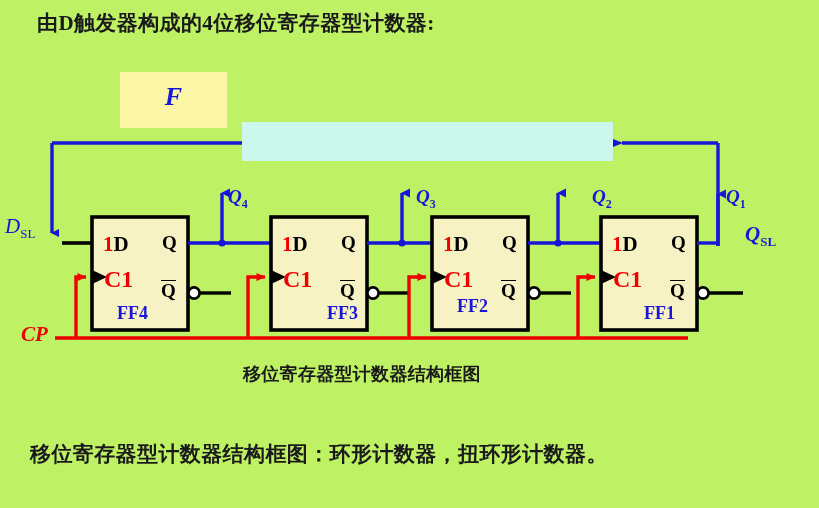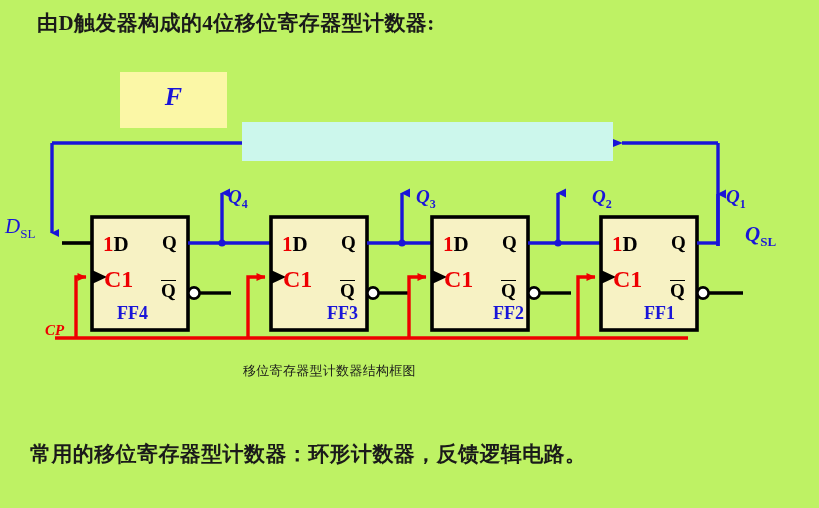--- a/index.html
+++ b/index.html
@@ -23,22 +23,22 @@
     color: #1a1a1a;
   }
   #title-text {
     left: 37px; top: 9px;
     font-size: 21px;
     font-weight: bold;
     letter-spacing: 0.4px;
   }
   #caption-text {
     left: 243px; top: 362px;
-    font-size: 13px;
-    font-weight: normal;
+    font-size: 18px;
+    font-weight: bold;
     letter-spacing: 0.3px;
     text-align: right;
   }
   #footer-text {
     left: 30px; top: 440px;
     font-size: 21px;
     font-weight: bold;
     letter-spacing: 0.4px;
   }
   
@@ -123,24 +123,23 @@
     left: 745px; top: 222px;
     color: #1a15d8;
     font-size: 21px;
     font-weight: bold;
     font-style: italic;
   }
   #qsl-label sub { font-size: 13px; font-style: normal; }
   #cp-label {
     left: 21px; top: 322px;
     color: #ee0000;
-    font-size: 15px;
-    font-weight: bold;
-    font-style: italic;
-    margin-left: 24px;
+    font-size: 21px;
+    font-weight: bold;
+    font-style: italic;
   }
 </style>
 </head>
 <body>
 
 <div id="slide">
 
   <div class="txt" id="title-text">由D触发器构成的4位移位寄存器型计数器:</div>
 
   <svg id="schematic" viewBox="0 0 819 508">
@@ -256,27 +255,27 @@
   <div class="lbl port-q" style="left:341px; top:232px;">Q</div>
   <div class="lbl port-c1" style="left:283px; top:266px;">C1</div>
   <div class="lbl port-qbar" style="left:340px; top:280px;"><span class="ovl">Q</span></div>
   <div class="lbl ff-name" style="left:296px; top:303px;margin-left:31px;">FF3</div>
   <div class="lbl q-out" style="left:408px; top:186px;margin-left:8px;"><span>Q</span><sub>3</sub></div>
 
   <div class="lbl port-1d" style="left:443px; top:232px;"><b>1</b><span>D</span></div>
   <div class="lbl port-q" style="left:502px; top:232px;">Q</div>
   <div class="lbl port-c1" style="left:444px; top:266px;">C1</div>
   <div class="lbl port-qbar" style="left:501px; top:280px;"><span class="ovl">Q</span></div>
-  <div class="lbl ff-name" style="left:457px; top:303px;margin-left:36px;">FF2</div>
+  <div class="lbl ff-name" style="left:457px; top:296px;">FF2</div>
   <div class="lbl q-out" style="left:564px; top:186px;margin-left:28px;"><span>Q</span><sub>2</sub></div>
 
   <div class="lbl port-1d" style="left:612px; top:232px;"><b>1</b><span>D</span></div>
   <div class="lbl port-q" style="left:671px; top:232px;">Q</div>
   <div class="lbl port-c1" style="left:613px; top:266px;">C1</div>
   <div class="lbl port-qbar" style="left:670px; top:280px;"><span class="ovl">Q</span></div>
   <div class="lbl ff-name" style="left:644px; top:303px;">FF1</div>
   <div class="lbl q-out" style="left:726px; top:186px;"><span>Q</span><sub>1</sub></div>
 
   <div class="txt" id="caption-text">移位寄存器型计数器结构框图</div>
 
-  <div class="txt" id="footer-text">常用的移位寄存器型计数器：环形计数器，反馈逻辑电路。</div>
+  <div class="txt" id="footer-text">移位寄存器型计数器结构框图：环形计数器，扭环形计数器。</div>
 
 </div>
 
 </body></html>

